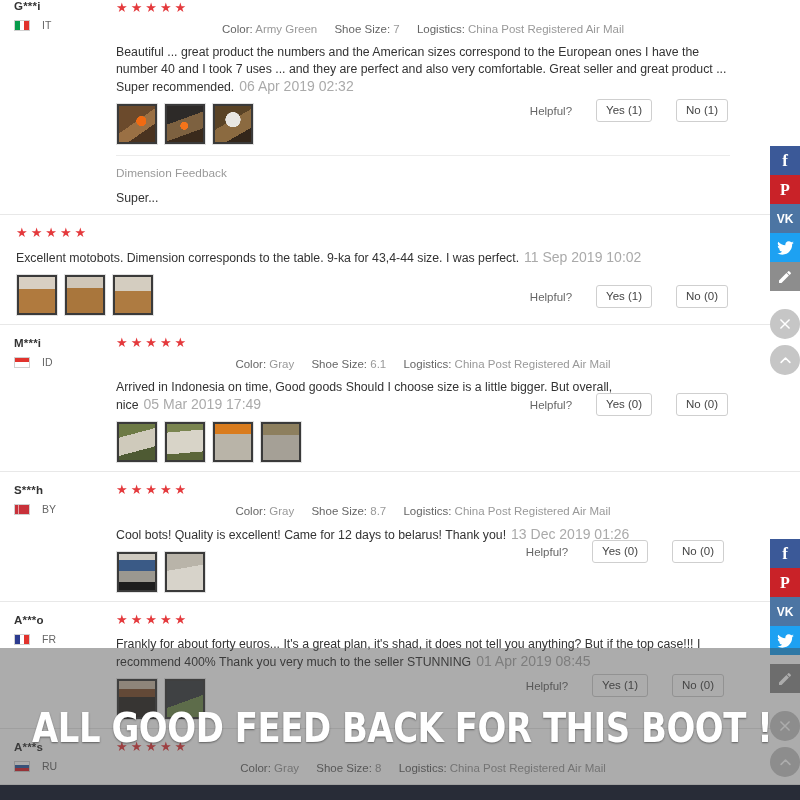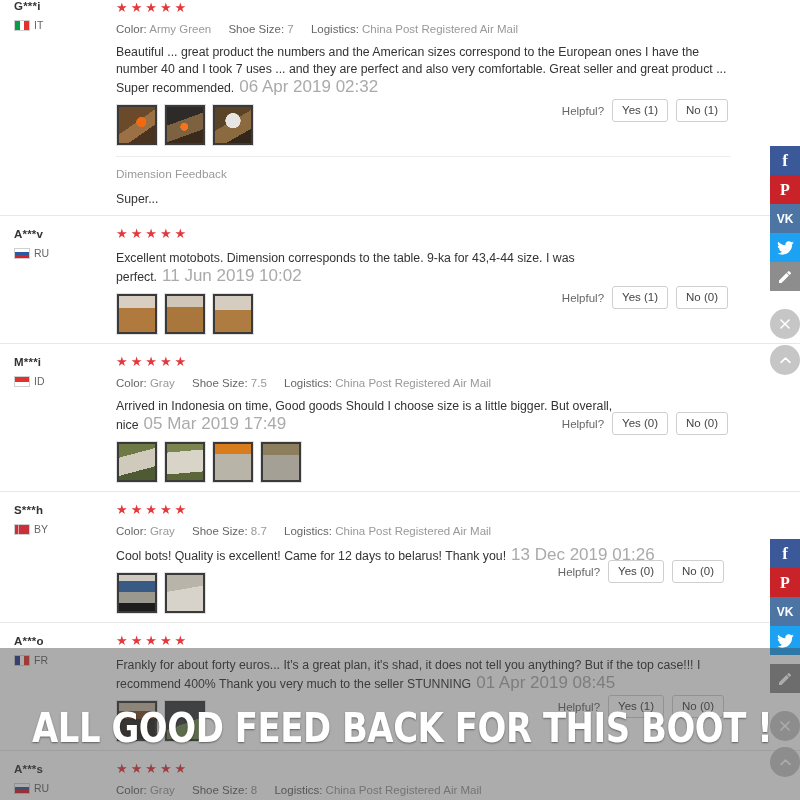--- a/index.html
+++ b/index.html
@@ -34,21 +34,21 @@
     font-size: 11.5px;
     color: #333;
     font-weight: bold;
     letter-spacing: .2px;
     white-space: nowrap;
   }
   .rv-country {
     margin-top: 7px;
     display: flex;
     align-items: flex-end;
-    gap: 4px;
+    gap: 12px;
     font-size: 10.5px;
     color: #666;
   }
   .flag {
     width: 16px; height: 11px;
     display: inline-block;
     border: 1px solid #d0d0d0;
     background: #fff;
   }
   .flag-it { background: linear-gradient(to right,#089b4b 0 33.3%,#fff 33.3% 66.6%,#e1332d 66.6% 100%); }
@@ -70,35 +70,36 @@
     height: 17px;
     white-space: nowrap;
   }
   .rv-attrs {
     margin-top: 5px;
     font-size: 11.5px;
     line-height: 15px;
     color: #999;
     white-space: nowrap;
     overflow: hidden;
+    text-align: center;
   }
   .rv-attrs b {
     color: #666;
     font-weight: normal;
   }
   .rv-attrs .sp { display: inline-block; width: 14px; }
   .rv-text {
     margin-top: 7px;
     font-size: 12.3px;
     line-height: 17px;
     color: #333;
   }
   .rv-date {
     color: #aaa;
-    font-size: 17px;
+    font-size: 14px;
     margin-left: 5px;
     white-space: nowrap;
   }
   .thumbs {
     margin-top: 7px;
     display: flex;
     gap: 6px;
   }
   .thumb {
     width: 42px; height: 42px;
@@ -109,21 +110,21 @@
   }
   .thumb i {
     display: block;
     width: 100%; height: 100%;
   }
   .helpful {
     position: absolute;
     right: 72px;
     display: flex;
     align-items: center;
-    gap: 8px;
+    gap: 24px;
     font-size: 11.5px;
     color: #666;
   }
   .hbtn {
     border: 1px solid #cfcfcf;
     background: #fff;
     border-radius: 3px;
     padding: 3px 9px 4px;
     font-size: 11.5px;
     color: #444;
@@ -249,31 +250,24 @@
       </div>
     </div>
     <div class="helpful" style="top:99px;">
       <span>Helpful?</span>
       <button class="hbtn">Yes (1)</button>
       <button class="hbtn">No (1)</button>
     </div>
   </div>
 
   <div class="review">
-    <div class="rv-left">
-      <div class="rv-user">A***v</div>
-      <div class="rv-country">
-        <span class="flag flag-ru"></span>
-        <span>RU</span>
-      </div>
-    </div>
     <div class="rv-body">
       <div class="stars">★★★★★</div>
       <div class="rv-text">
-        <span>Excellent motobots. Dimension corresponds to the table. 9-ka for 43,4-44 size. I was perfect.</span><span class="rv-date">11 Jun 2019 10:02</span>
+        <span>Excellent motobots. Dimension corresponds to the table. 9-ka for 43,4-44 size. I was perfect.</span><span class="rv-date">11 Sep 2019 10:02</span>
       </div>
       <div class="thumbs">
         <div class="thumb">
             <i style="background:
           linear-gradient(180deg,#d8cfc2 0 34%,#b07a3e 34% 100%),
           radial-gradient(ellipse at 45% 52%, #222 0 20%, transparent 21%);"></i>
           </div>
         <div class="thumb">
             <i style="background:
           linear-gradient(180deg,#cfc6b8 0 30%,#a9763c 30% 100%),
@@ -300,21 +294,21 @@
         <span class="flag flag-id"></span>
         <span>ID</span>
       </div>
     </div>
     <div class="rv-body">
       <div class="stars">★★★★★</div>
       <div class="rv-attrs">
         <b>Color:</b>
         <span>Gray</span><span class="sp"></span>
         <b>Shoe Size:</b>
-        <span>7.5</span><span class="sp"></span>
+        <span>6.1</span><span class="sp"></span>
         <b>Logistics:</b>
         <span>China Post Registered Air Mail</span>
       </div>
       <div class="rv-text">
         <span>Arrived in Indonesia on time, Good goods Should I choose size is a little bigger. But overall, nice</span><span class="rv-date">05 Mar 2019 17:49</span>
       </div>
       <div class="thumbs">
         <div class="thumb">
             <i style="background:
           linear-gradient(165deg,#6d7a45 0 30%,#cfcabb 30% 70%,#4e5a33 70% 100%),

